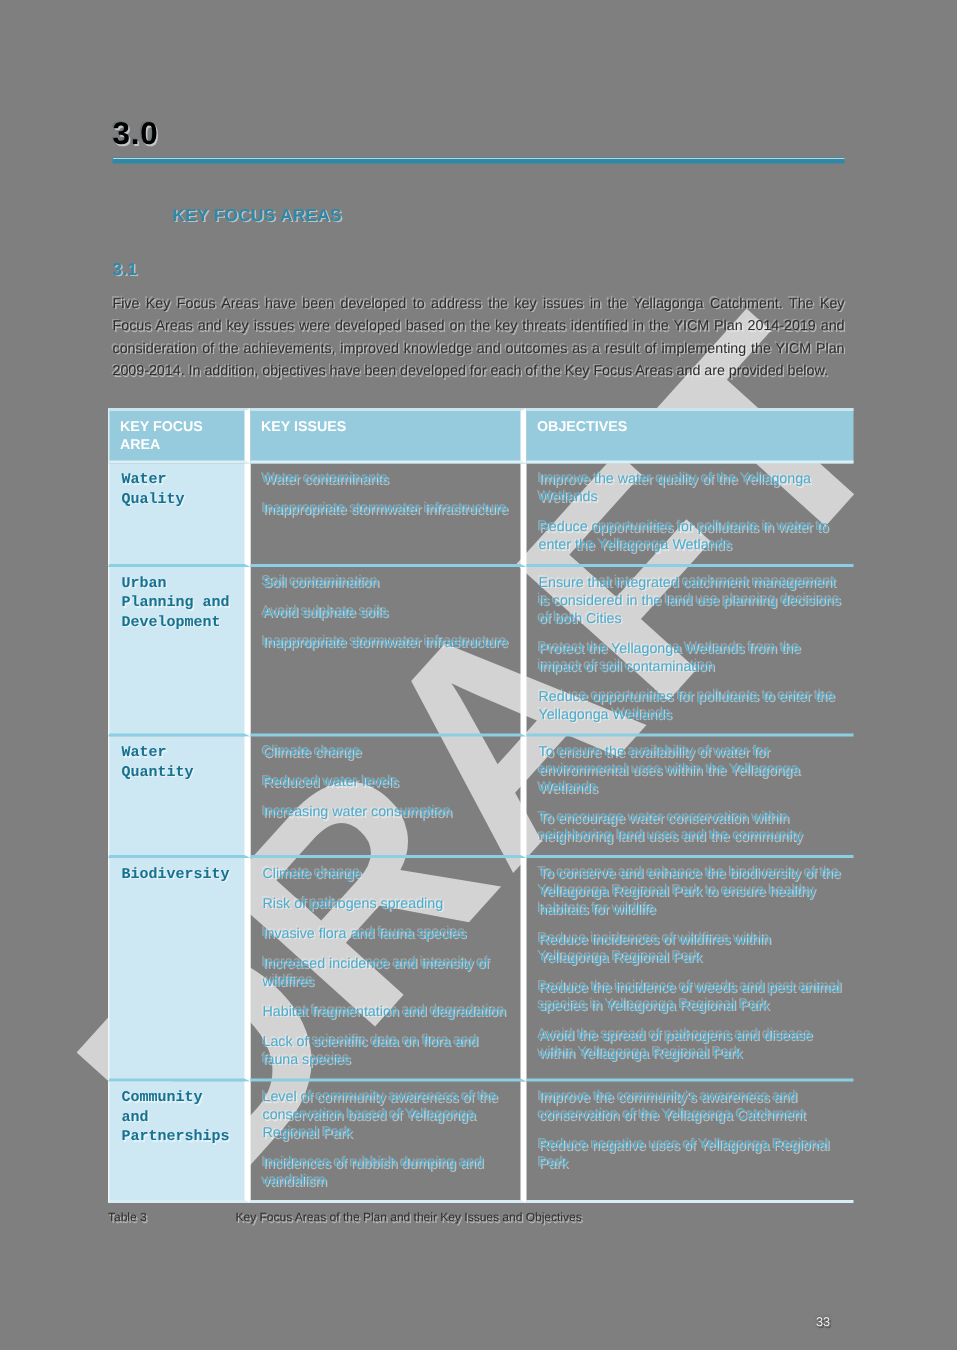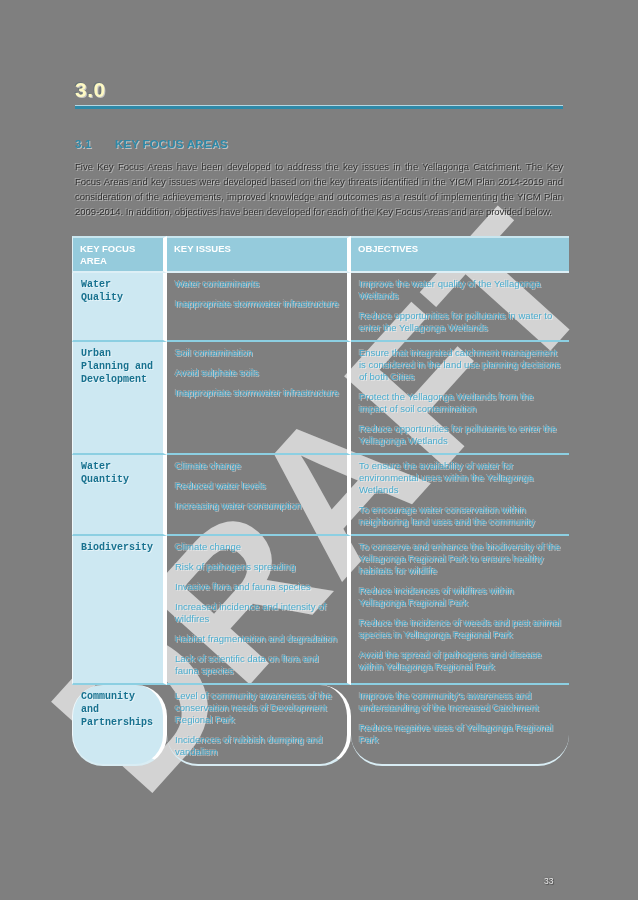--- a/index.html
+++ b/index.html
@@ -30,21 +30,21 @@
     user-select: none;
   }
   
   .content {
     position: relative;
     z-index: 2;
     padding: 78px 75px 0 75px;
   }
   .doc-title {
     display: flex;
-    color: #fef9c3;
+    color: #000000;
     font-size: 21px;
     font-weight: bold;
     letter-spacing: 0.5px;
     text-shadow: 1px 1px 0 rgba(255,255,255,0.55), -1px -1px 0 rgba(30,80,100,0.25);
     gap: 36px;
   }
   .doc-title .num { width: 100px; flex: 0 0 auto; }
   .title-rule {
     margin-top: 3px;
     width: 488px;
@@ -54,21 +54,21 @@
   }
   .section-title {
     display: flex;
     margin-top: 29px;
     color: #2e89a8;
     font-size: 11.5px;
     font-weight: bold;
     letter-spacing: 0.2px;
     text-shadow: 1px 1px 0 rgba(255,255,255,0.5);
   }
-  .section-title .num { width: 40px; flex: 0 0 auto; }
+  .section-title .num { width: 40px; flex: 0 0 auto; margin-top: 36px; }
   .intro {
     margin-top: 9px;
     width: 488px;
     font-size: 9.5px;
     line-height: 15px;
     text-align: justify;
     color: #2e2e2e;
     text-shadow: 1px 1px 0 rgba(255,255,255,0.45), -1px -1px 0 rgba(255,255,255,0.3);
   }
   
@@ -94,21 +94,21 @@
   }
   table.kfa th:not(:last-child),
   table.kfa td:not(:last-child) { border-right: 4px solid #ffffff; }
   table.kfa th:first-child,
   table.kfa td:first-child { border-left: 1px solid rgba(255,255,255,0.7); }
   table.kfa td {
     vertical-align: top;
     padding: 5px 8px 6px 8px;
     border-bottom: 2px solid #8ccfe2;
   }
-  table.kfa tr:last-child td { border-bottom: 2px solid #d9edf4; border-radius: 31px; }
+  table.kfa tr:last-child td { border-bottom: 2px solid #d9edf4; }
   td.focus-cell {
     background: #cde8f2;
     color: #17718f;
     font-weight: bold;
     font-size: 10px;
     line-height: 13px;
     text-shadow: 1px 1px 0 rgba(255,255,255,0.5);
     font-family: Liberation Mono, monospace;
   }
   td.issues-cell, td.objectives-cell {
@@ -222,29 +222,33 @@
             <td class="objectives-cell">
               <p>To conserve and enhance the biodiversity of the Yellagonga Regional Park to ensure healthy habitats for wildlife</p>
               <p>Reduce incidences of wildfires within Yellagonga Regional Park</p>
               <p>Reduce the incidence of weeds and pest animal species in Yellagonga Regional Park</p>
               <p>Avoid the spread of pathogens and disease within Yellagonga Regional Park</p>
             </td>
           </tr>
           <tr>
             <td class="focus-cell">Community and Partnerships</td>
             <td class="issues-cell">
-              <p>Level of community awareness of the conservation needs of Development Regional Park</p>
+              <p>Level of community awareness of the conservation based of Yellagonga Regional Park</p>
               <p>Incidences of rubbish dumping and vandalism</p>
             </td>
             <td class="objectives-cell">
-              <p>Improve the community's awareness and understanding of the Increased Catchment</p>
+              <p>Improve the community's awareness and conservation of the Yellagonga Catchment</p>
               <p>Reduce negative uses of Yellagonga Regional Park</p>
             </td>
           </tr>
         </tbody>
     </table>
 
+    <div class="table-caption">
+      <span class="caption-label">Table 3</span>
+      <span>Key Focus Areas of the Plan and their Key Issues and Objectives</span>
+    </div>
 
   </div>
 
   <div class="page-number">33</div>
 
 </div>
 
 </body></html>

